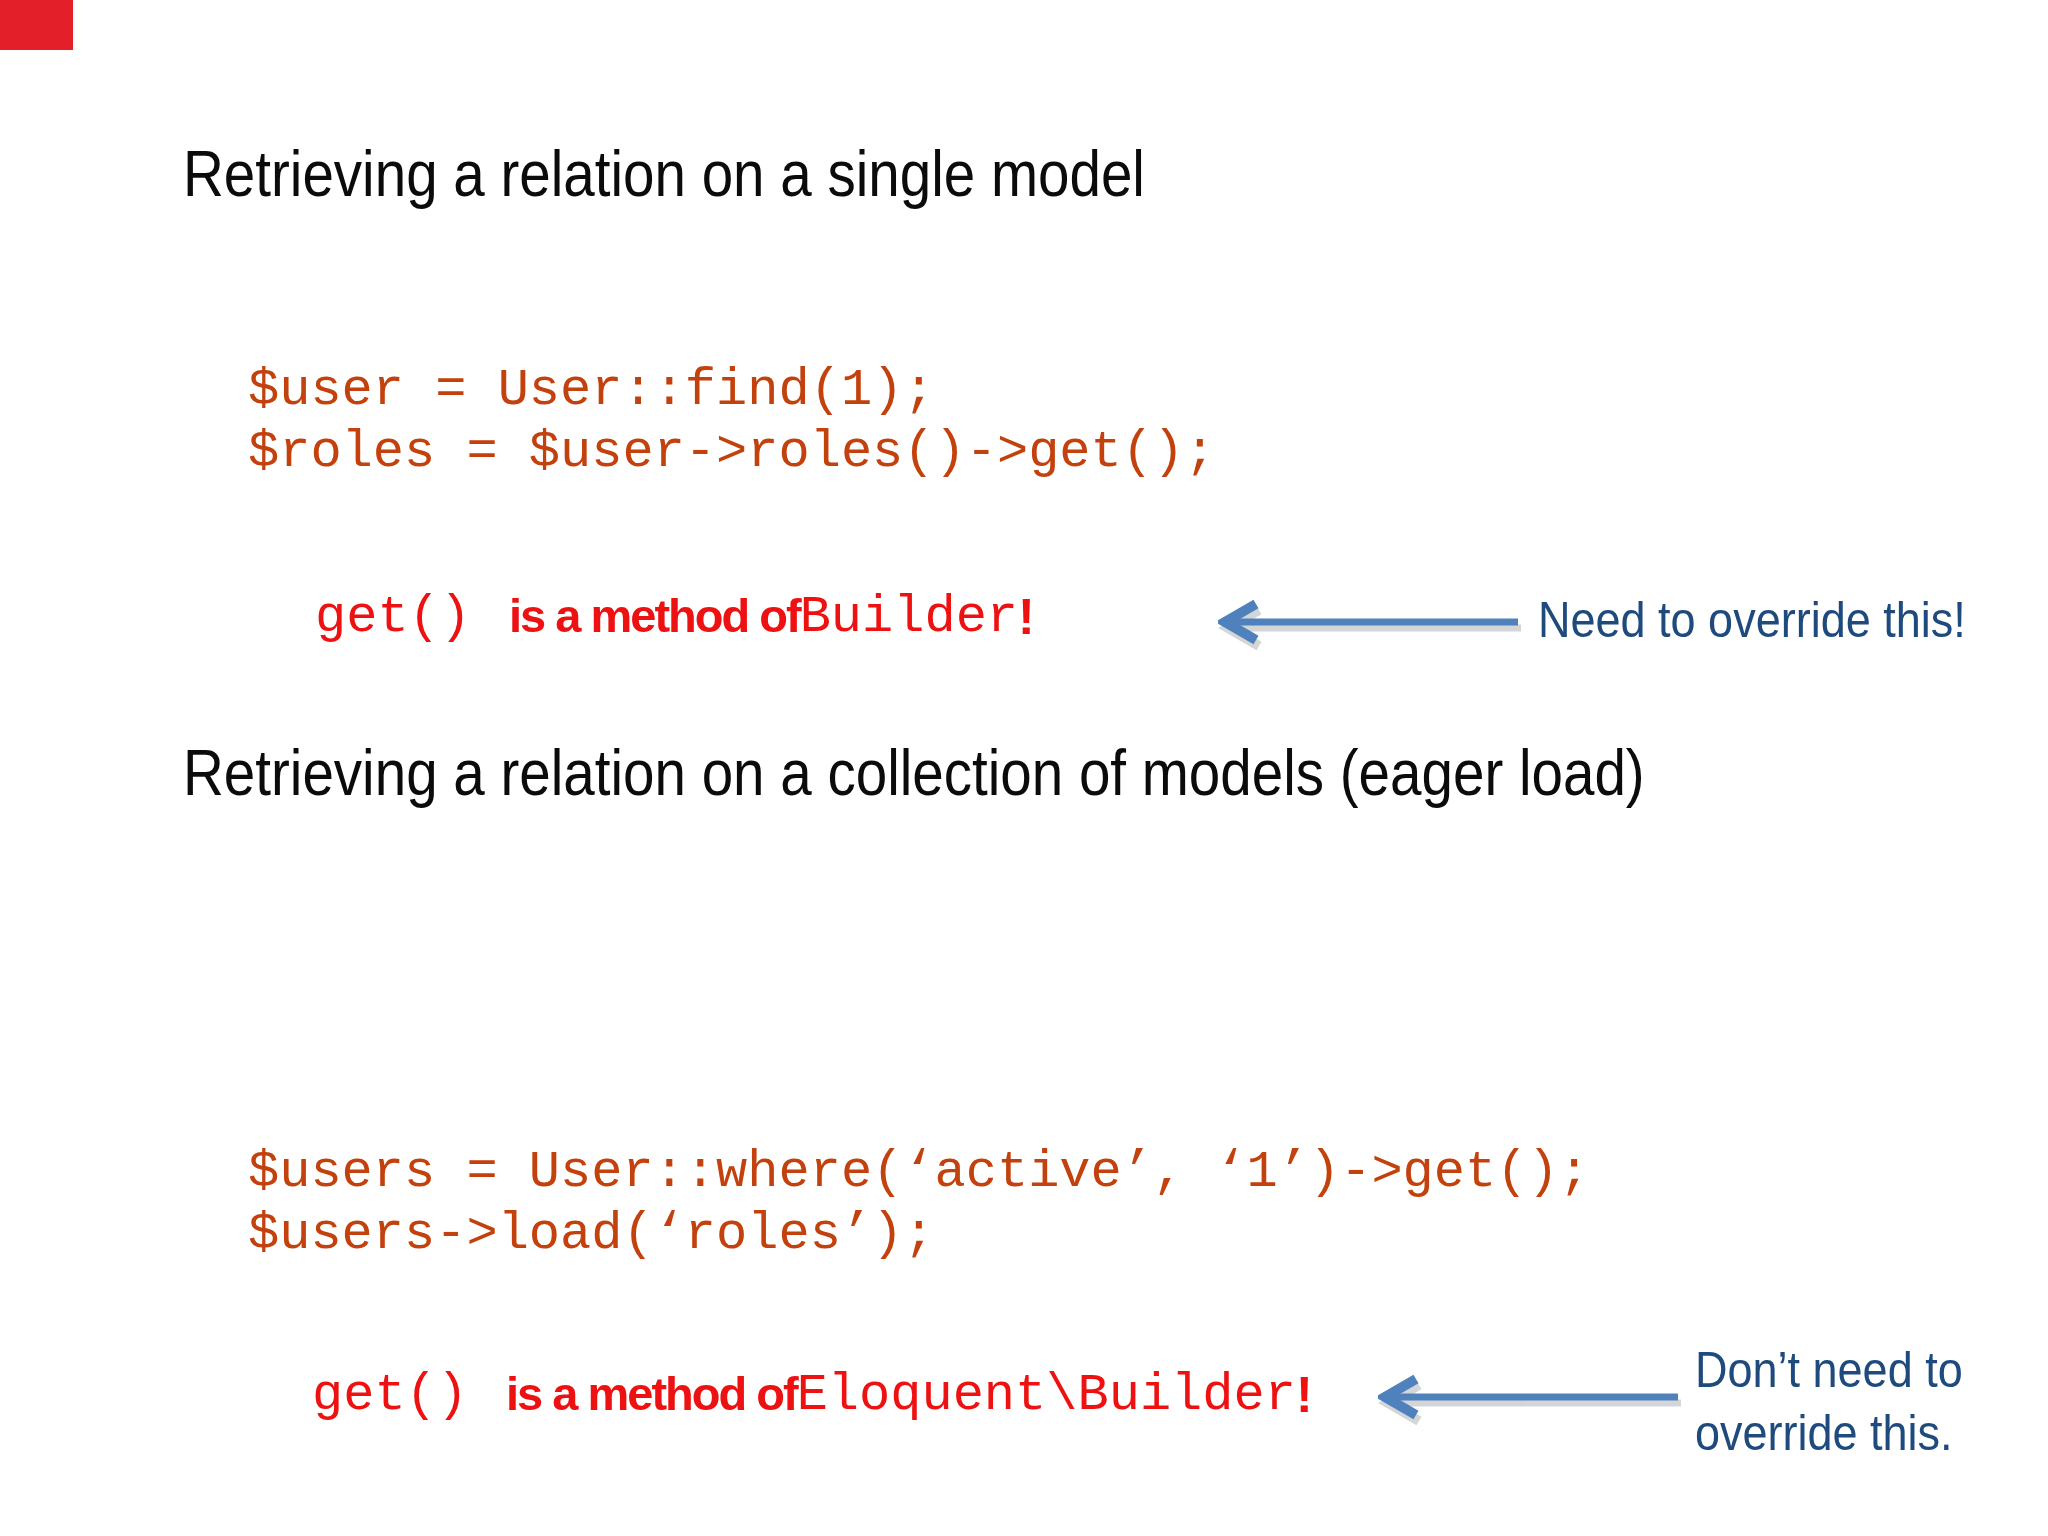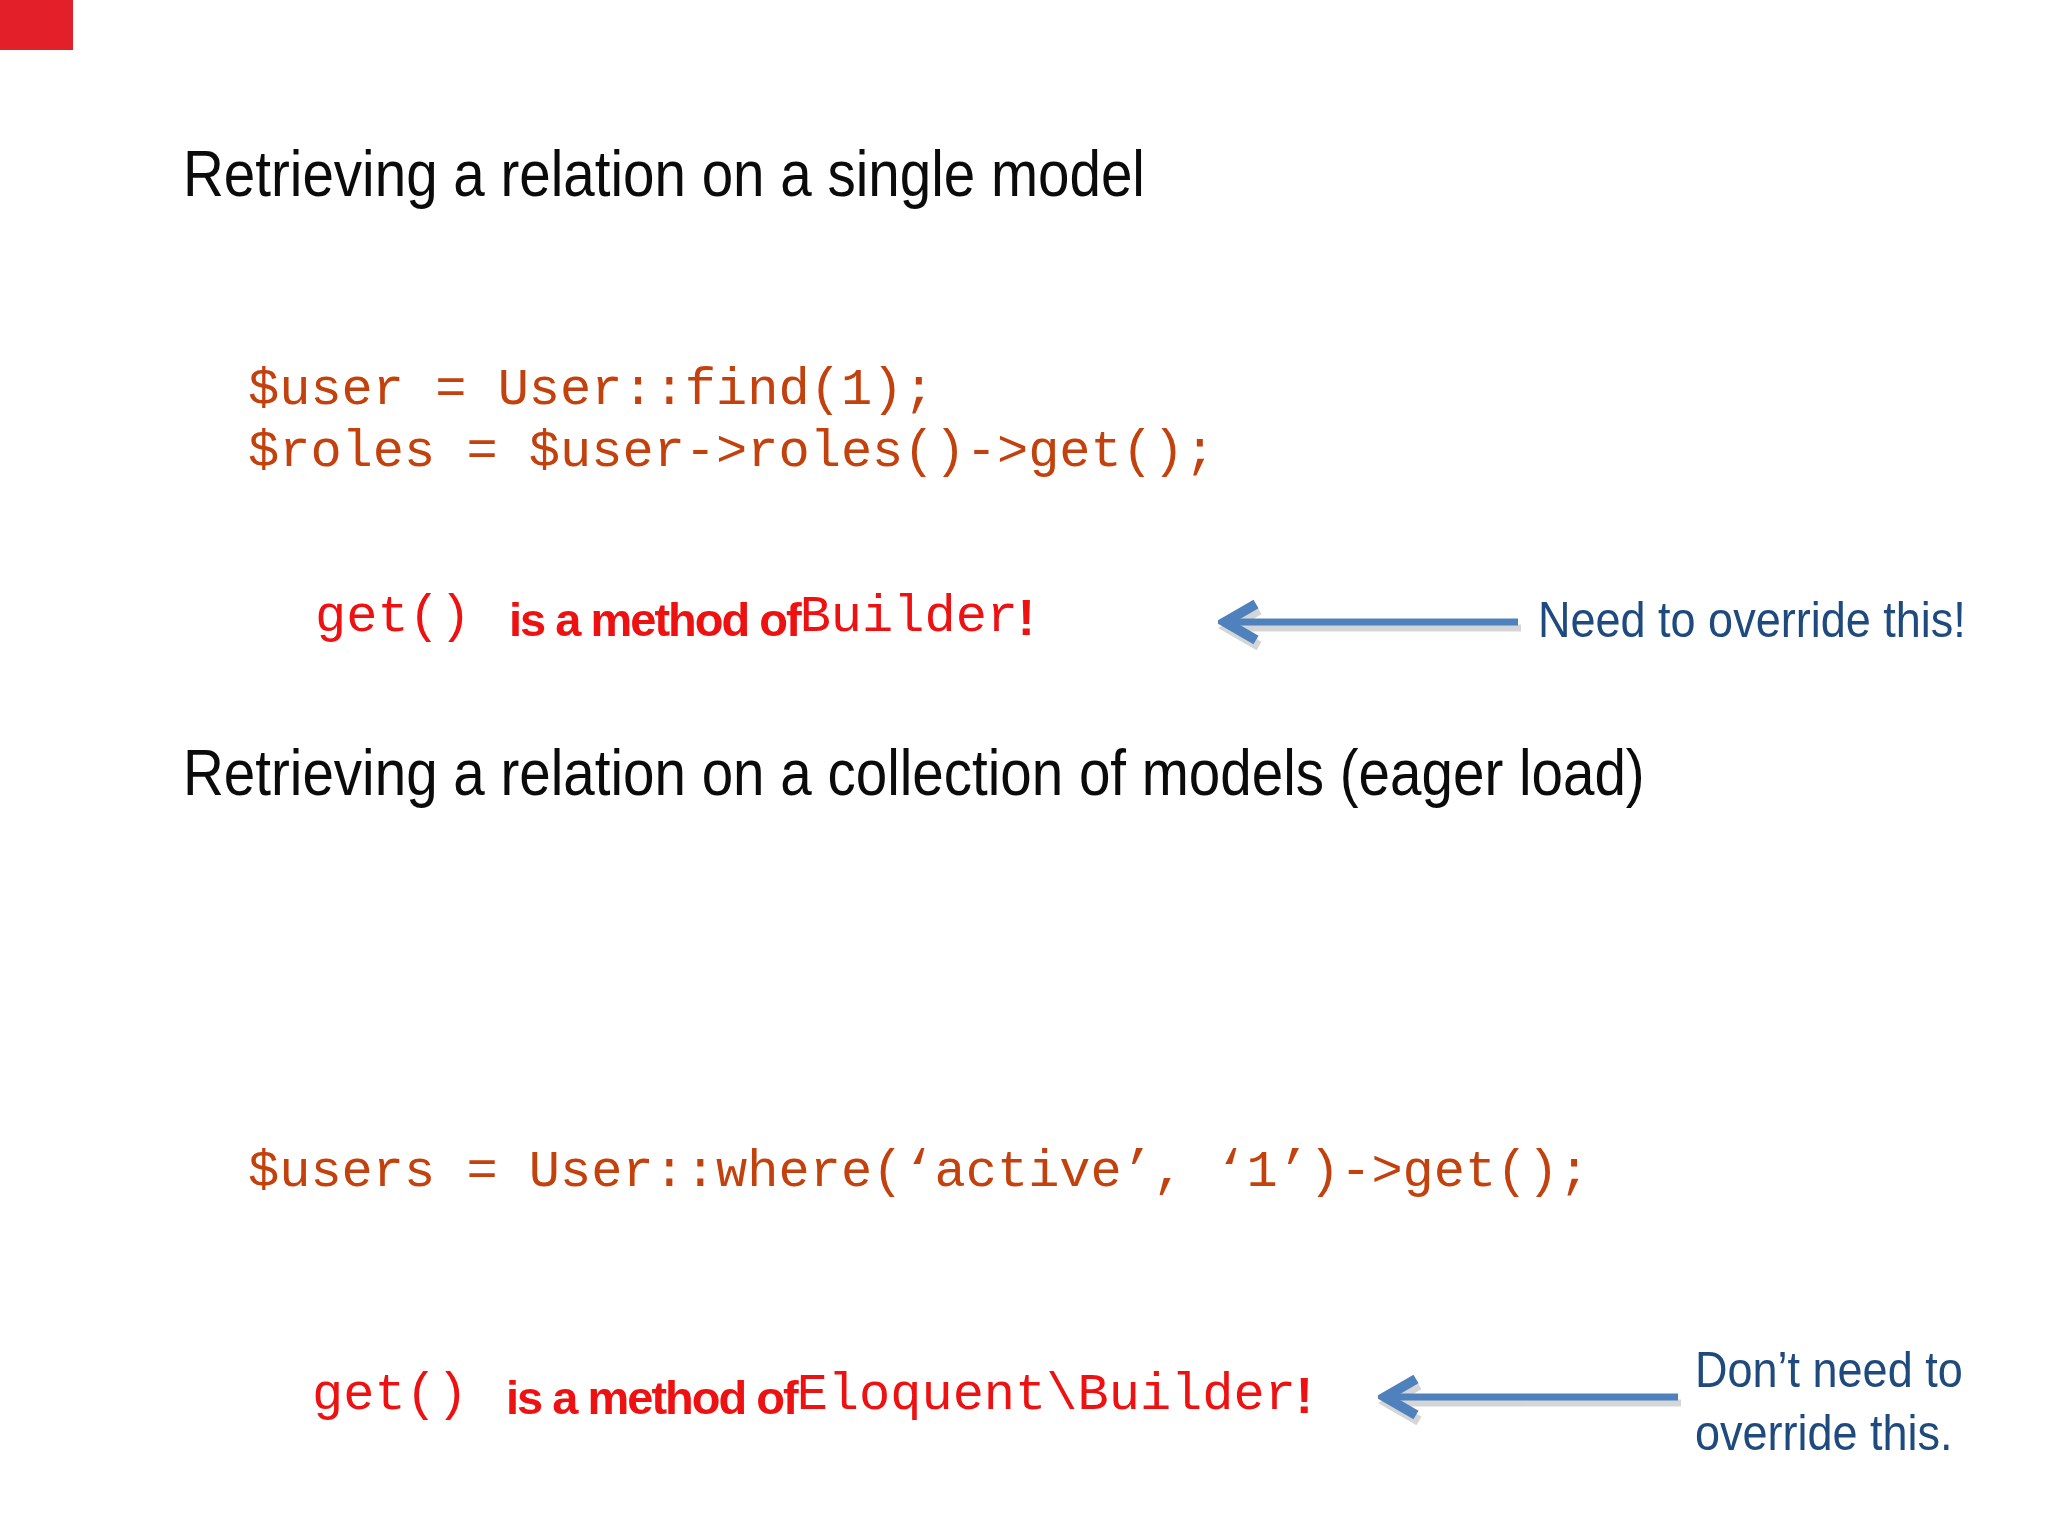--- a/index.html
+++ b/index.html
@@ -27,21 +27,21 @@
   }
   .code{
     font-family:"Liberation Mono", monospace;
     font-size:52px;
     line-height:62px;
     white-space:pre;
     color:#c2410c;
   }
   .note-line{
     display:flex;
-    align-items:flex-end;
+    align-items:flex-start;
     white-space:pre;
     color:#ee1111;
   }
   .note-code{
     font-family:"Liberation Mono", monospace;
     font-size:52px;
   }
   .note-fn{margin-right:38px;}
   .note-mid{
     font-family:"Liberation Sans", sans-serif;
@@ -97,20 +97,21 @@
 
 <div class="abs callout" style="left:1538px;top:589px;">Need to override this!</div>
 
 <div class="abs slide-title" style="left:183px;top:739px;">Retrieving a relation on a collection of models (eager load)</div>
 
 <div class="abs" style="left:248px;top:905px;">
 </div>
 
 <div class="abs" style="left:248px;top:1142px;">
   <div class="code">$users = User::where(‘active’, ‘1’)-&gt;get();</div>
+  <div class="code">$users-&gt;load(‘roles’);</div>
 </div>
 
 <div class="abs note-line" style="left:312px;top:1366px;">
   <span class="note-code note-fn">get()</span>
   <span class="note-mid">is a method of</span>
   <span class="note-code">Eloquent\Builder</span>
   <span class="note-bang">!</span>
 </div>
 
 <svg class="abs arrow-svg" style="left:1378px;top:1369px;" width="304" height="58" viewBox="0 0 304 58">

